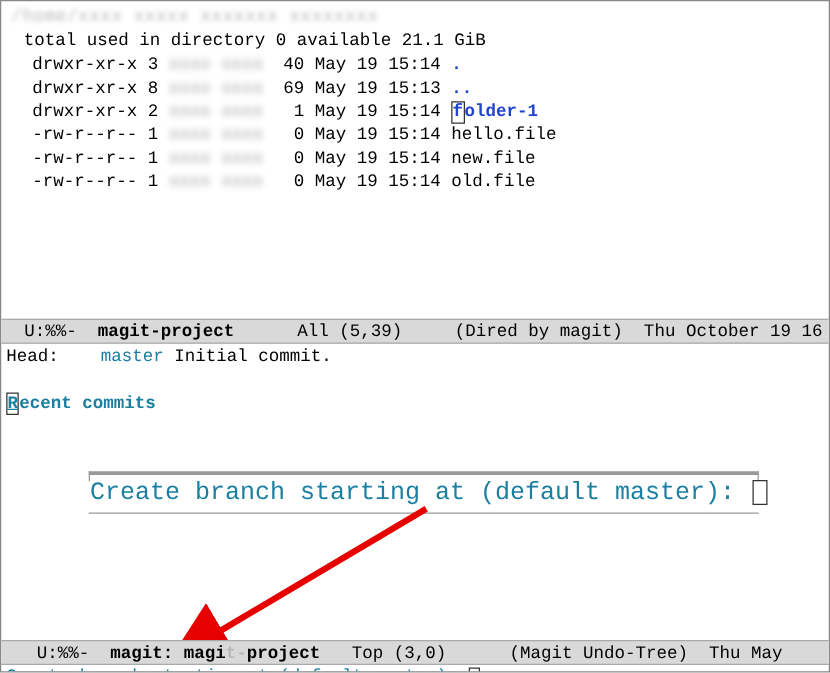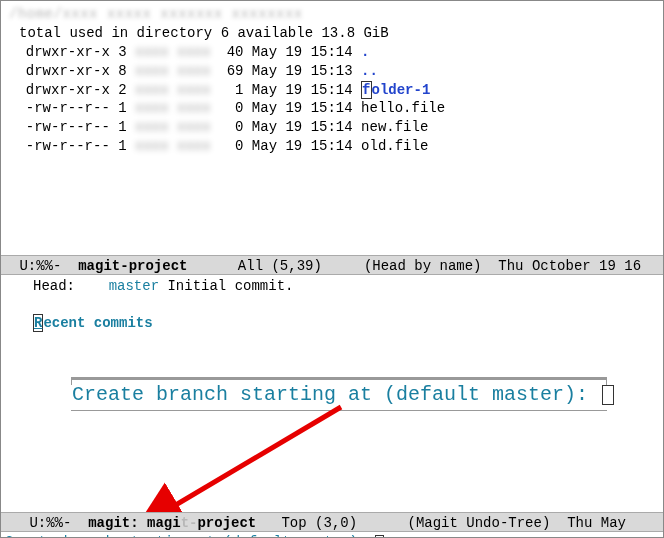--- a/index.html
+++ b/index.html
@@ -42,21 +42,20 @@
       padding-left: 10px;
       white-space: pre;
       color: #000;
       height: 20px;
       line-height: 20px;
       overflow: hidden;
     }
     .magit-pane {
       padding: 2px 4px 0 4px;
       color: #000;
-      margin-left: 28px;
     }
     .magit-head { white-space: pre; }
     .master { color: #1a7fa0; }
     .recent-commits {
       color: #1a7fa0;
       font-weight: bold;
       margin-top: 18px;
     }
     .underline-r { text-decoration: underline; }
     .cursor-char-box { border: 1px solid #333; padding: 0 0px; }
@@ -118,32 +117,32 @@
       height: 15px;
       border: 1.5px solid #333;
       vertical-align: middle;
     }
   </style>
 </head>
 <body>
 
 <div class="dired-pane">
   <div class="dired-line header-obscured">/home/xxxx xxxxx xxxxxxx xxxxxxxx</div>
-  <div class="dired-line total-line">total used in directory 6 available 13.8 GiB</div>
+  <div class="dired-line total-line">total used in directory 0 available 21.1 GiB</div>
   <div id="dired-entries">
       <div class="dired-line">  <span class="perm">drwxr-xr-x 3</span> <span class="obsc-user">xxxx xxxx</span> <span class="size">40</span> <span class="date">May 19 15:14</span> <span class="dot-entry">.</span></div>
       <div class="dired-line">  <span class="perm">drwxr-xr-x 8</span> <span class="obsc-user">xxxx xxxx</span> <span class="size">69</span> <span class="date">May 19 15:13</span> <span class="dot-entry">..</span></div>
       <div class="dired-line">  <span class="perm">drwxr-xr-x 2</span> <span class="obsc-user">xxxx xxxx</span> <span class="size">1</span> <span class="date">May 19 15:14</span> <span class="folder-hl"><span class="cursor-box">f</span>older-1</span></div>
       <div class="dired-line">  <span class="perm">-rw-r--r-- 1</span> <span class="obsc-user">xxxx xxxx</span> <span class="size">0</span> <span class="date">May 19 15:14</span> <span class="file-entry">hello.file</span></div>
       <div class="dired-line">  <span class="perm">-rw-r--r-- 1</span> <span class="obsc-user">xxxx xxxx</span> <span class="size">0</span> <span class="date">May 19 15:14</span> <span class="file-entry">new.file</span></div>
       <div class="dired-line">  <span class="perm">-rw-r--r-- 1</span> <span class="obsc-user">xxxx xxxx</span> <span class="size">0</span> <span class="date">May 19 15:14</span> <span class="file-entry">old.file</span></div>
     </div>
 </div>
 
-<div class="modeline"><span> U:%%-  </span><b>magit-project</b><span>      All (5,39)     </span><span>(Head by name)</span><span>  Thu October 19 16</span></div>
+<div class="modeline"><span> U:%%-  </span><b>magit-project</b><span>      All (5,39)     </span><span>(Dired by magit)</span><span>  Thu October 19 16</span></div>
 
 <div class="magit-pane">
   <div class="magit-head"><span>Head:    </span><span class="master">master</span><span> Initial commit.</span></div>
   <div class="recent-commits"><span class="cursor-char-box underline-r">R</span><span>ecent commits</span></div>
 </div>
 
 <div class="center-prompt-area">
   <div class="center-prompt-border"></div>
   <div class="center-prompt-text"><span>Create branch starting at (default master): </span><span class="cursor-big"></span></div>
 </div>

